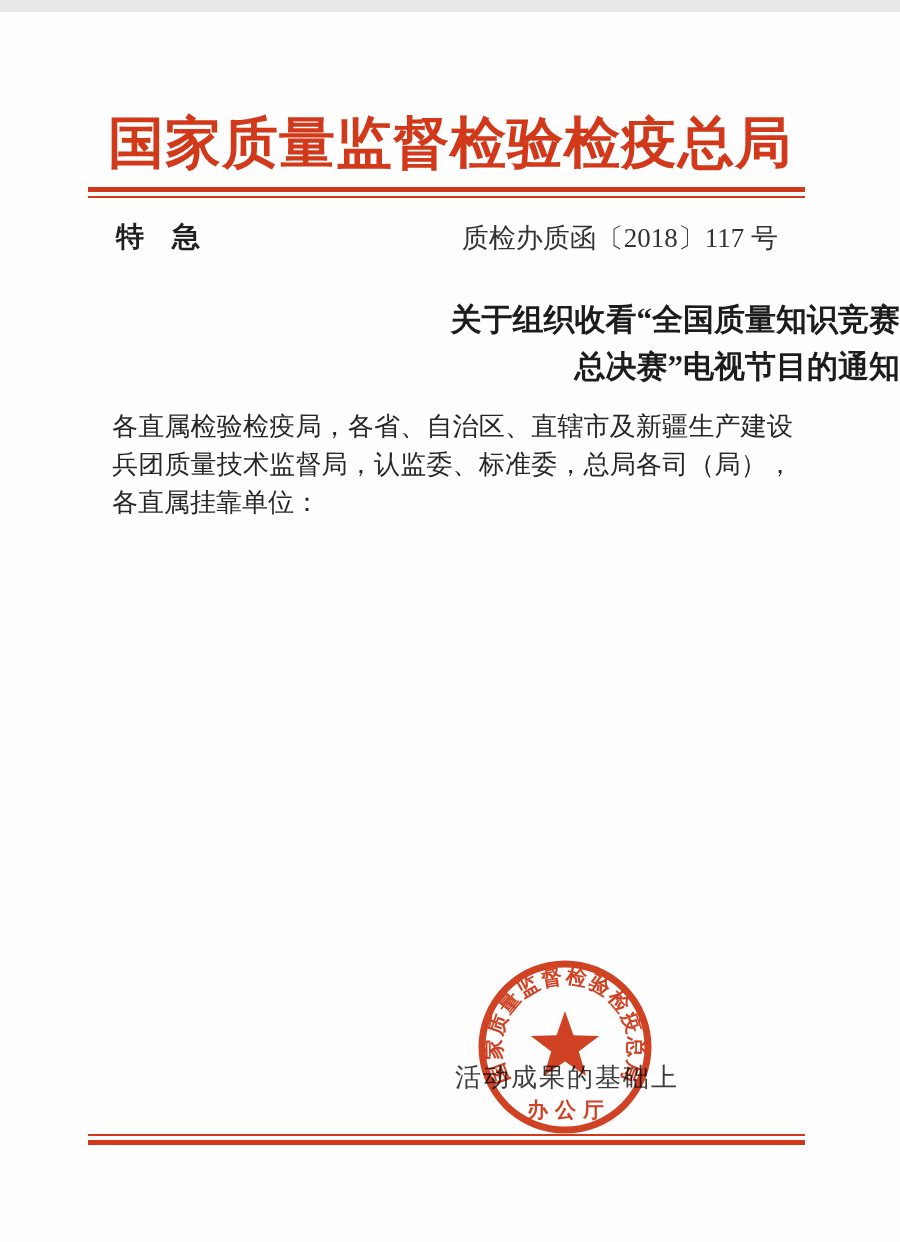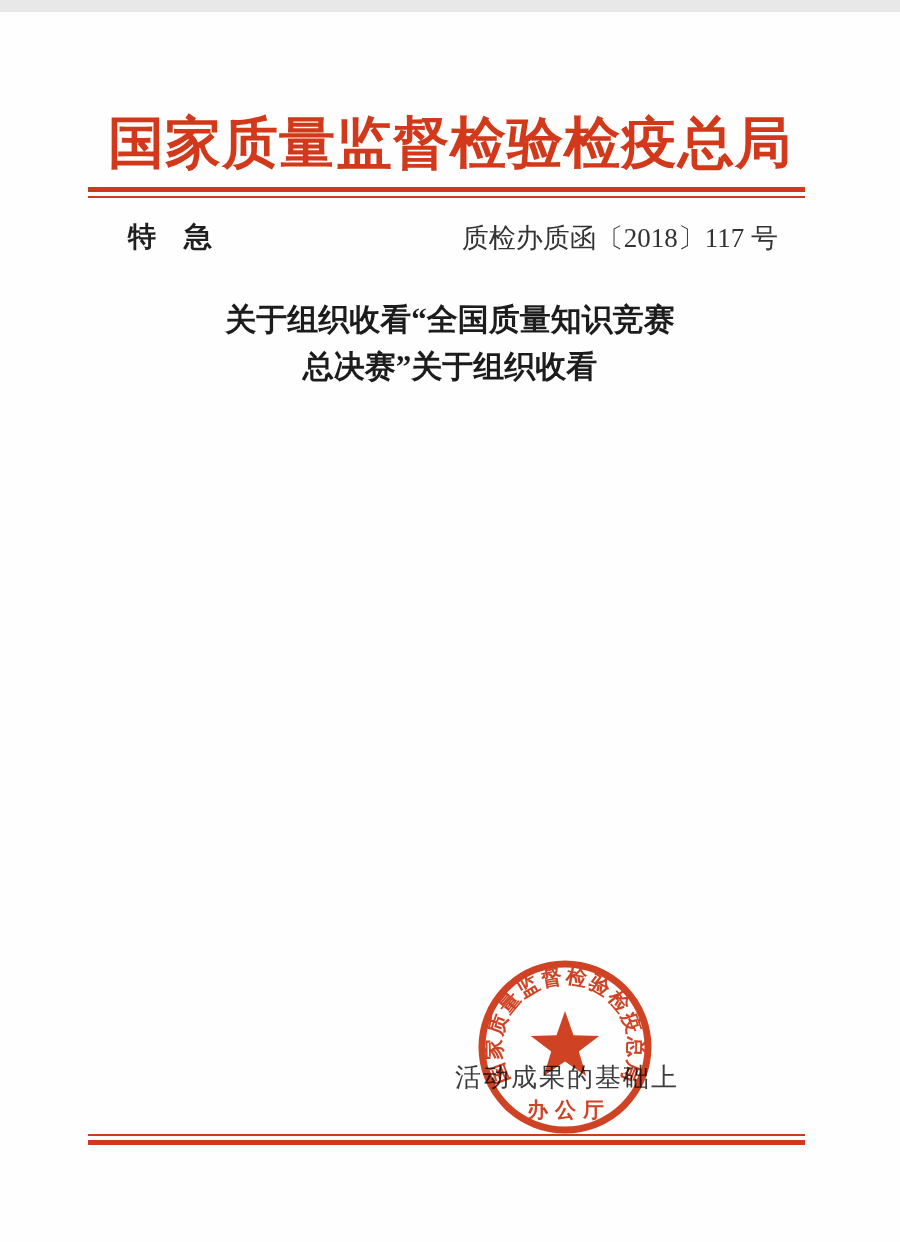--- a/index.html
+++ b/index.html
@@ -25,32 +25,32 @@
     letter-spacing:1px;white-space:nowrap;
   }
   .rule{position:absolute;left:88px;width:717px;}
   .rule-top{top:175px;}
   .rule-bottom{top:1122px;z-index:3;}
   .rule .thick{height:5px;background:var(--red);}
   .rule .thin{height:2px;background:var(--red);}
   .rule-top .thin{margin-top:4px;}
   .rule-bottom .thick{margin-top:4px;}
   .urgency{
-    position:absolute;left:128px;top:206px;
+    position:absolute;left:116px;top:206px;
     font-family:"Liberation Sans","DejaVu Sans",sans-serif;
     font-weight:bold;font-size:28px;color:#1f1f1f;
     white-space:pre;
   }
   .doc-no{
     position:absolute;right:122px;top:208px;
     font-size:27px;color:#333;white-space:nowrap;
   }
   .doc-title{
     position:absolute;top:284px;left:0;width:100%;
-    text-align:center;font-weight:bold;
+    text-align:right;font-weight:bold;
     font-size:31px;line-height:47px;color:#1c1c1c;
   }
   .body{
     position:absolute;left:112px;top:396px;width:681px;
     font-size:26px;line-height:38px;
     text-align:justify;text-justify:inter-ideograph;
   }
   .body p{margin:0;}
   .body p.indent{text-indent:2em;}
   .issue-date{
@@ -76,24 +76,25 @@
     <div class="thick"></div>
     <div class="thin"></div>
   </div>
 
   <div class="urgency">特　急</div>
 
   <div class="doc-no">质检办质函〔2018〕117 号</div>
 
   <div class="doc-title">
     <div>关于组织收看“全国质量知识竞赛</div>
-    <div>总决赛”关于组织收看</div>
+    <div>总决赛”电视节目的通知</div>
   </div>
 
   <div class="body">
+    <p>各直属检验检疫局，各省、自治区、直辖市及新疆生产建设兵团质量技术监督局，认监委、标准委，总局各司（局），各直属挂靠单位：</p>
   </div>
 
   <div class="issue-date">活动成果的基础上</div>
 
   <svg class="seal" viewBox="0 0 180 180" xmlns="http://www.w3.org/2000/svg">
     <circle cx="90" cy="90" r="83" fill="none" stroke="#cd3413" stroke-width="7"></circle>
     <path id="sealArc" d="M 35 123 A 64 64 0 1 1 145 123" fill="none"></path>
     <text font-size="20.5" letter-spacing="2" text-anchor="middle">
       <textPath href="#sealArc" startOffset="50%">国家质量监督检验检疫总局</textPath>
     </text>

